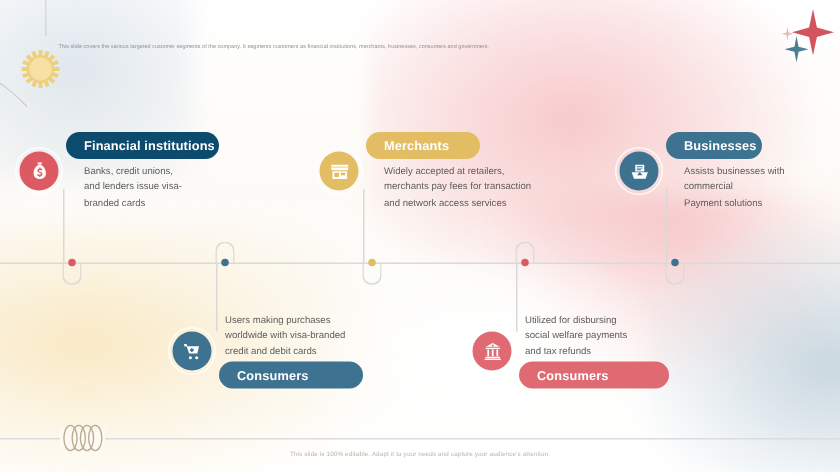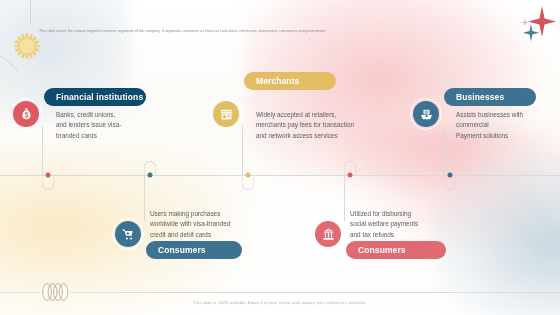--- a/index.html
+++ b/index.html
@@ -234,37 +234,37 @@
     <div class="badge" style="left:213px; top:101px; background:#e2bd63;">
       <svg width="15" height="15" viewBox="0 0 24 24" fill="#ffffff">
         <path d="M3 4.5h18v2.2H3z"></path>
         <path d="M2.4 7.4h19.2l-1.1 3.1H3.5z"></path>
         <path d="M4.2 11.4h15.6v8.1H4.2z" fill="#ffffff"></path>
         <path d="M6.2 13.1h5v4.6h-5z" fill="#e2bd63"></path>
         <path d="M13.2 13.1h4.6v2.6h-4.6z" fill="#e2bd63"></path>
         <path d="M4.2 18.6h15.6v1.2H4.2z"></path>
       </svg>
     </div>
-    <div class="pill" style="left:244px; top:72px; width:92px; background:#e2bd63;">Merchants</div>
+    <div class="pill" style="left:244px; top:88px; width:76px; background:#e2bd63;">Merchants</div>
     <div class="card-body" style="left:256px; top:110px; width:150px;">Widely accepted at retailers,
 merchants pay fees for transaction
 and network access services</div>
   </div>
 
   <div class="card">
     <div class="badge-ring" style="left:410px; top:98px;"></div>
     <div class="badge" style="left:413px; top:101px; background:#3d7390;">
       <svg width="15" height="15" viewBox="0 0 24 24" fill="#ffffff">
         <path d="M7.2 4.4h9.6v7.4H7.2z"></path>
         <path d="M8.8 6h6.4v.9H8.8zM8.8 7.7h6.4v.9H8.8zM8.8 9.4h4.6v.9H8.8z" fill="#3d7390"></path>
         <path d="M3.4 12.6h17.2l-2.4 6.9H5.8z"></path>
         <path d="M12 12.2l3 3.4h-6z" fill="#3d7390"></path>
       </svg>
     </div>
-    <div class="pill" style="left:444px; top:88px; width:92px; background:#3d7390;">Businesses</div>
+    <div class="pill" style="left:444px; top:88px; width:64px; background:#3d7390;">Businesses</div>
     <div class="card-body" style="left:456px; top:110px; width:104px;">Assists businesses with
 commercial
 Payment solutions</div>
   </div>
 
   <div class="card">
     <div class="badge-ring" style="left:112px; top:218px;"></div>
     <div class="badge" style="left:115px; top:221px; background:#3d7390;">
       <svg width="15" height="15" viewBox="0 0 24 24" fill="#ffffff">
         <path d="M5.5 6.2h13.2l-1.8 7.6H8.1z"></path>

